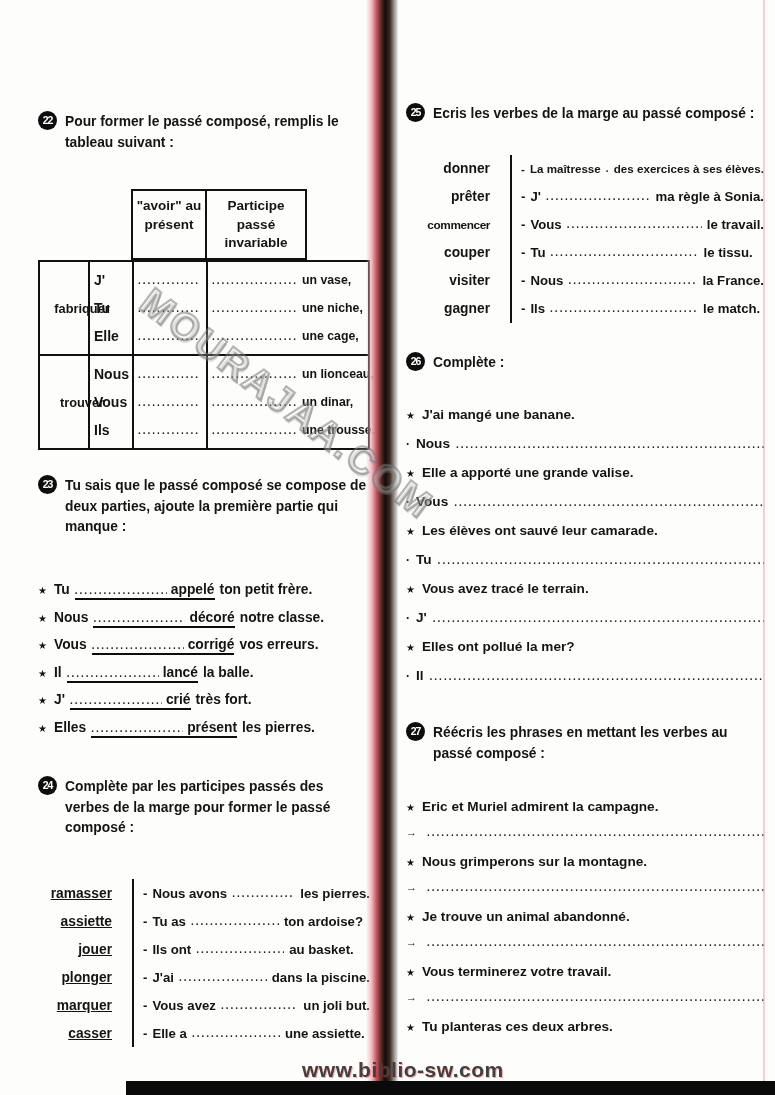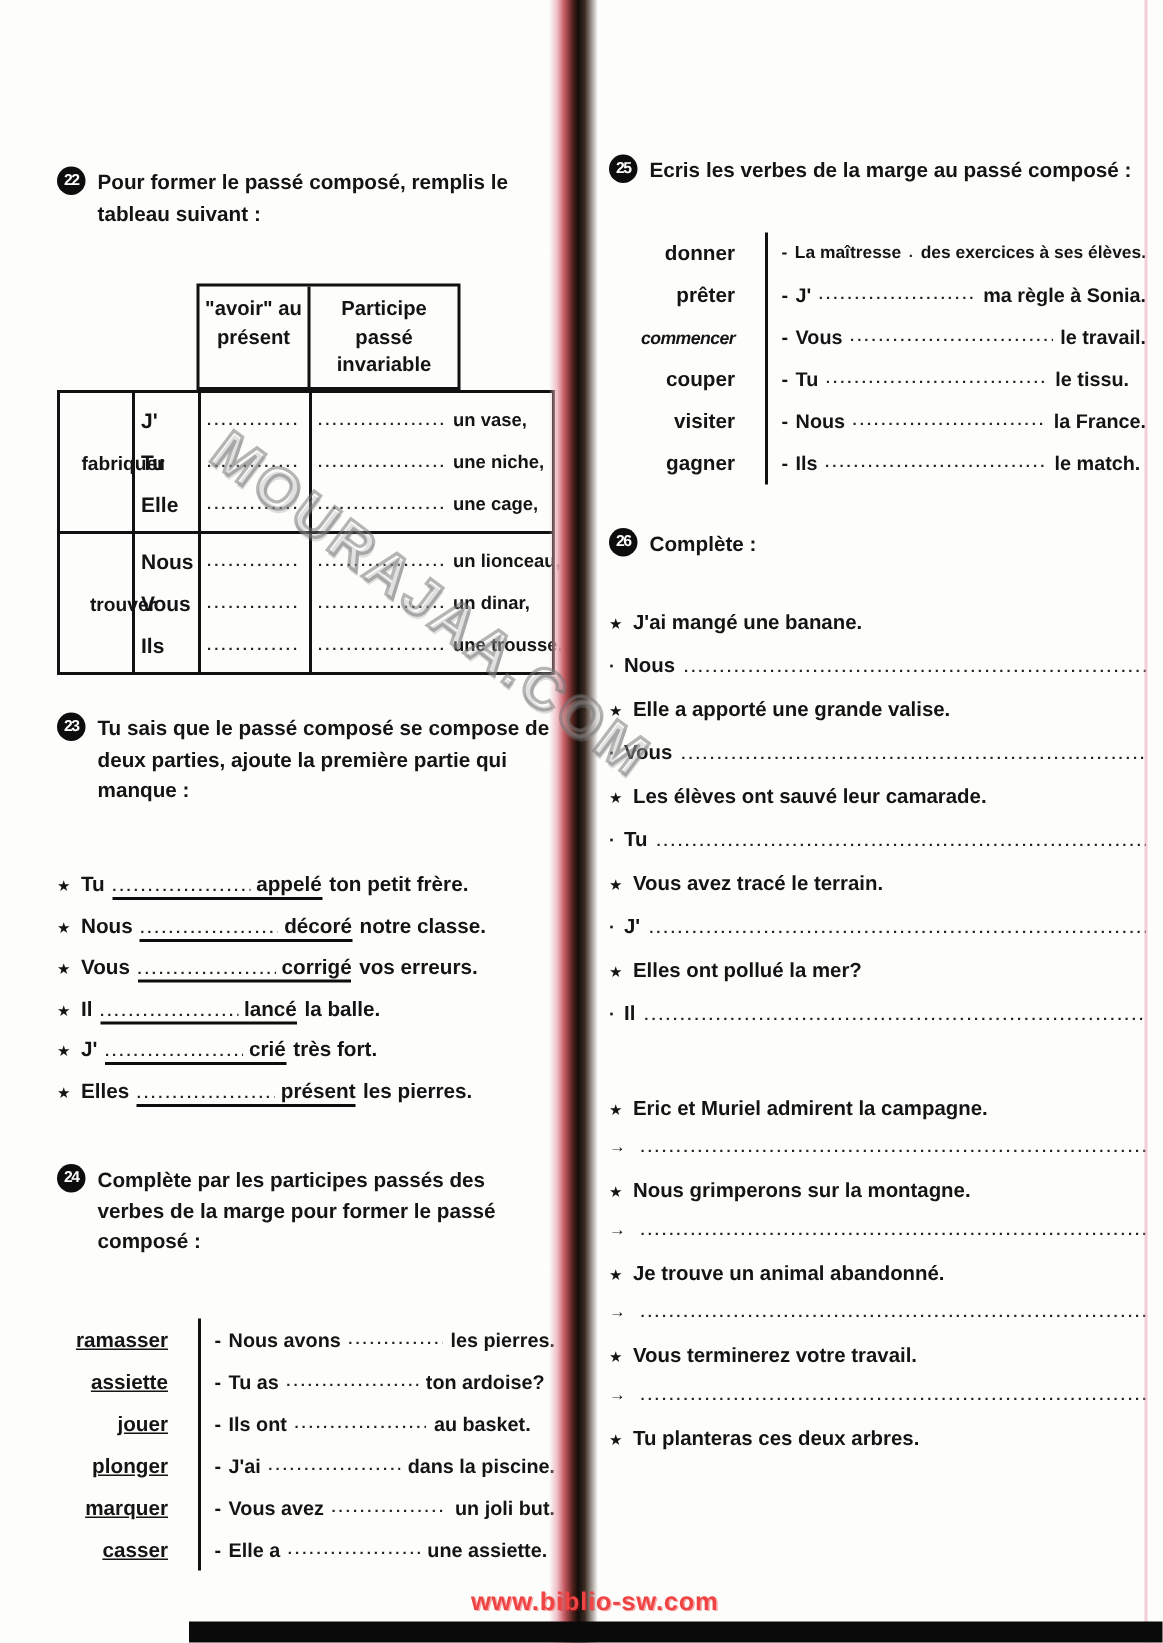--- a/index.html
+++ b/index.html
@@ -7,22 +7,22 @@
     width:775px;height:1095px;position:relative;overflow:hidden;
     background:#fdfdfb;color:#141414;
     font-family:"Liberation Sans","DejaVu Sans",sans-serif;
     font-weight:700;
   }
   
   .spine{position:absolute;left:366px;top:0;width:34px;height:1095px;z-index:4;
     background:linear-gradient(90deg,rgba(250,250,250,0) 0%,rgba(236,180,190,.85) 16%,#c65a63 30%,#55231e 46%,#120c09 57%,#3a2a22 70%,rgba(250,250,250,0) 96%);}
   .edge-line{position:absolute;left:763px;top:0;width:2px;height:1095px;background:rgba(231,168,188,.55);z-index:3;}
   .footer-bar{position:absolute;left:126px;right:0;bottom:0;height:14px;background:#0a0a0a;z-index:6;}
-  .footer-url{position:absolute;left:314px;top:1058px;z-index:7;color:#ef4444;
-    font-size:17px;letter-spacing:.5px;text-shadow:1px 1px 0 rgba(239,8,16,.35);}
+  .footer-url{position:absolute;left:302px;top:1058px;z-index:7;color:#404040;
+    font-size:21px;letter-spacing:.5px;text-shadow:1px 1px 0 rgba(239,8,16,.35);}
   .watermark{position:absolute;left:158px;top:280px;z-index:5;pointer-events:none;
     transform:rotate(37deg);transform-origin:left top;
     font-size:38px;letter-spacing:3px;font-weight:700;
     color:rgba(255,255,255,.14);-webkit-text-stroke:2.2px rgba(115,115,115,.52);
     text-shadow:2px 2px 0 rgba(150,150,150,.30);}
   
   .page{position:absolute;z-index:2;}
   #left-page{left:38px;top:112px;width:332px;}
   #right-page{left:406px;top:104px;width:358px;}
   
@@ -65,21 +65,21 @@
   .msents{display:flex;flex-direction:column;padding-left:9px;flex:1;min-width:0;}
   .msents .ms{height:28px;display:flex;align-items:center;font-size:13.2px;white-space:nowrap;}
   .ms .dash{margin-right:5px;}
   .ms .leader{margin:0 5px;}
   #ex24 .mverbs{width:74px;text-decoration:underline;}
   #ex24 .leader{width:88px;}
   #ex25 .mverbs{width:84px;}
   #ex25 .leader{width:148px;}
   #ex25 .ms:first-child{font-size:11.6px;}
   #ex25 .ms:first-child .leader{width:78px;}
-  #ex25 .mv:nth-child(3){font-size:11.8px;letter-spacing:-.4px;font-style:italic;}
+  #ex25 .mv:nth-child(3){font-size:11.8px;letter-spacing:-.4px;}
   
   .pairs{margin-top:34px;display:flex;flex-direction:column;}
   .prow{display:flex;align-items:baseline;height:29px;font-size:13.6px;white-space:nowrap;}
   .prow .leader{flex:1 1 auto;margin-left:6px;min-width:0;}
   .ans-bullet{font-size:12px;margin-right:6px;flex:0 0 auto;}
   .arrow{font-size:11px;margin-right:4px;flex:0 0 auto;}
   #ex27-list .prow{height:27.5px;}
   .mt30{margin-top:30px;} .mt26{margin-top:26px;}
 </style>
 </head>
@@ -389,20 +389,24 @@
         <span class="star">★</span>
         <span>Elles ont pollué la mer?</span>
       </div>
     <div class="prow">
         <span class="ans-bullet">·</span>
         <span>Il</span>
         <span class="leader">.......................................................................................................................</span>
       </div>
   </div>
 
+  <div class="ex-header mt26">
+    <span class="badge">27</span>
+    <span class="ex-title">Réécris les phrases en mettant les verbes au passé composé :</span>
+  </div>
   <div class="pairs" id="ex27-list">
     <div class="prow">
         <span class="star">★</span>
         <span>Eric et Muriel admirent la campagne.</span>
       </div>
     <div class="prow">
         <span class="arrow">→</span>
         <span class="leader">.......................................................................................................................</span>
       </div>
     <div class="prow">

